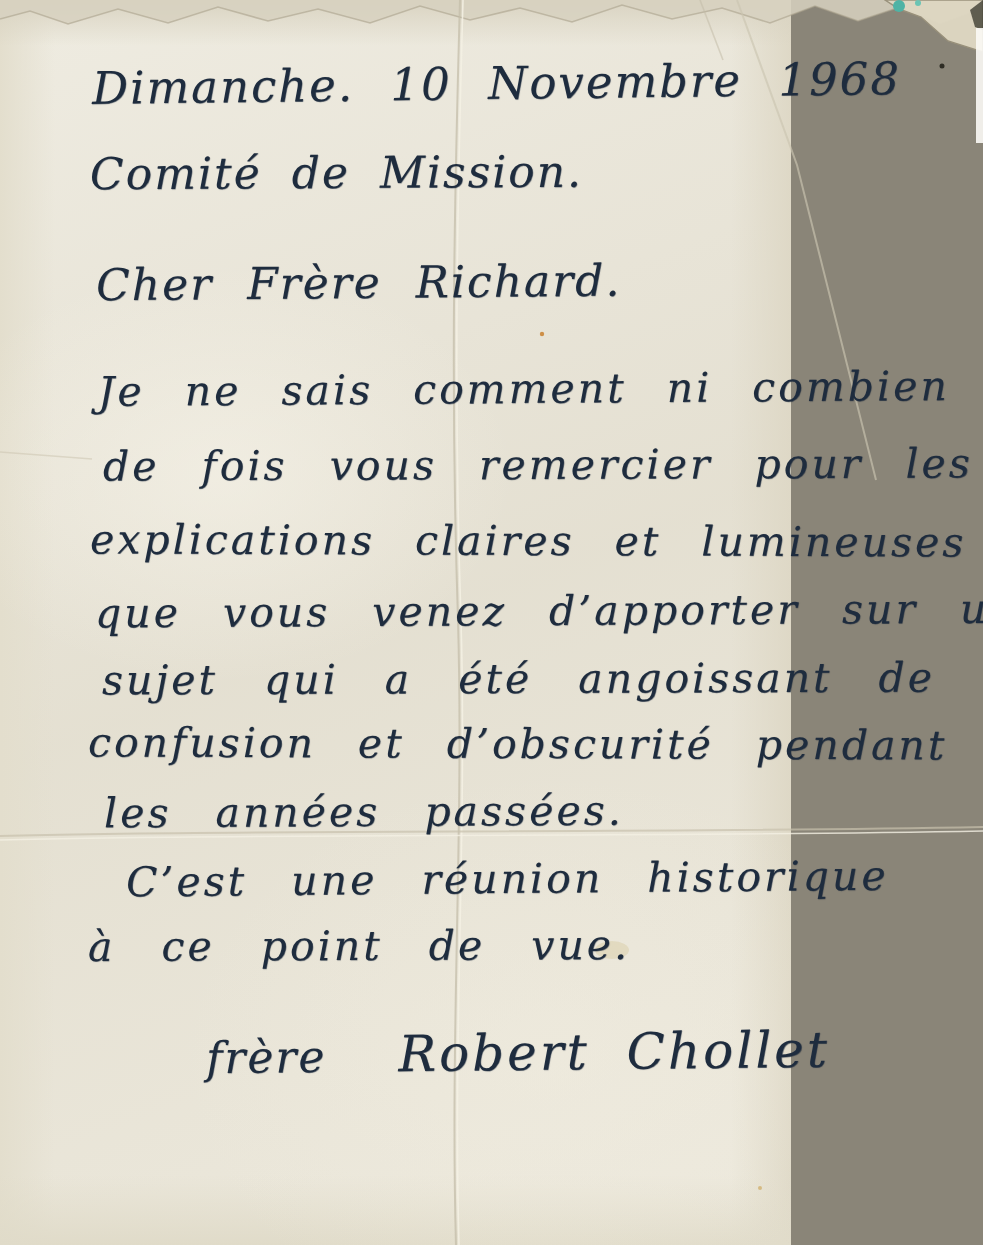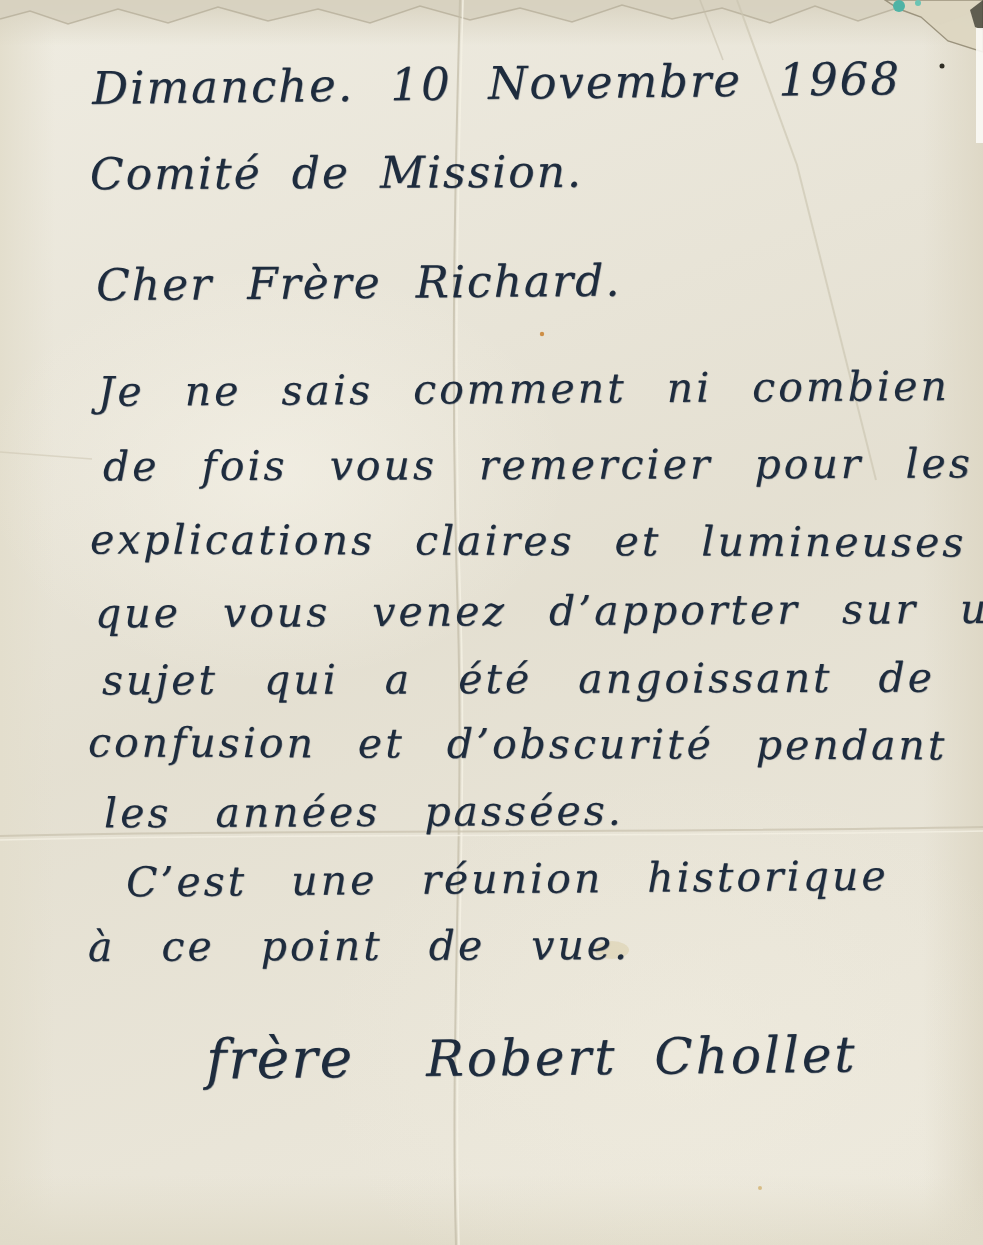--- a/index.html
+++ b/index.html
@@ -6,21 +6,21 @@
     margin: 0;
     padding: 0;
     width: 983px;
     height: 1245px;
     overflow: hidden;
     background: #8a8578;
   }
   .paper {
     position: absolute;
     inset: 0;
-    width: 983px;
+    width: 791px;
     height: 1245px;
     background:
       radial-gradient(ellipse 420px 300px at 28% 38%, rgba(248,245,235,0.55), rgba(248,245,235,0) 70%),
       radial-gradient(ellipse 500px 380px at 70% 85%, rgba(240,236,223,0.5), rgba(240,236,223,0) 75%),
       linear-gradient(180deg, #d9d3c1 0px, rgba(217,211,193,0) 46px),
       linear-gradient(0deg, #e0dbc9 0px, rgba(224,219,201,0) 70px),
       linear-gradient(90deg, #e3decd 0px, rgba(227,222,205,0) 55px),
       linear-gradient(270deg, #ded8c6 0px, rgba(222,216,198,0) 60px),
       linear-gradient(160deg, rgba(255,255,252,0.25) 0%, rgba(214,208,190,0.25) 50%, rgba(250,247,238,0.25) 100%),
       #e9e5d8;
@@ -52,21 +52,21 @@
   .l-b6  { top: 789px; left: 104px; font-size: 41px; letter-spacing: 3px; word-spacing: 28px; transform: rotate(-0.3deg); }
   .l-p20 { top: 856px; left: 126px; font-size: 41px; letter-spacing: 3px; word-spacing: 28px; transform: rotate(-0.5deg); }
   .l-p21 { top: 923px; left: 88px;  font-size: 41px; letter-spacing: 3px; word-spacing: 30px; transform: rotate(-0.2deg); }
   .l-closing {
     top: 1025px; left: 206px;
     display: flex;
     align-items: baseline;
     gap: 72px;
     transform: rotate(-0.6deg);
   }
-  .closing-title { font-size: 55px; letter-spacing: 2px; }
+  .closing-title { font-size: 44px; letter-spacing: 2px; }
   .signature-name { font-size: 50px; letter-spacing: 3px; word-spacing: 18px; }
 </style>
 </head>
 <body>
 
 <div class="paper" style="--ink: #1e2c3e;">
 
   <svg class="overlay" viewBox="0 0 983 1245" width="983" height="1245">
 
     <path d="M0,0 H983 V8 L940,24 L900,7 L858,21 L815,6 L770,23 L722,8 L672,19 L622,5 L572,22 L520,8 L470,20 L420,6 L370,23 L318,9 L268,21 L218,7 L168,23 L118,9 L68,24 L30,11 L0,19 Z" fill="#d7d1bf" opacity="0.85"></path>

